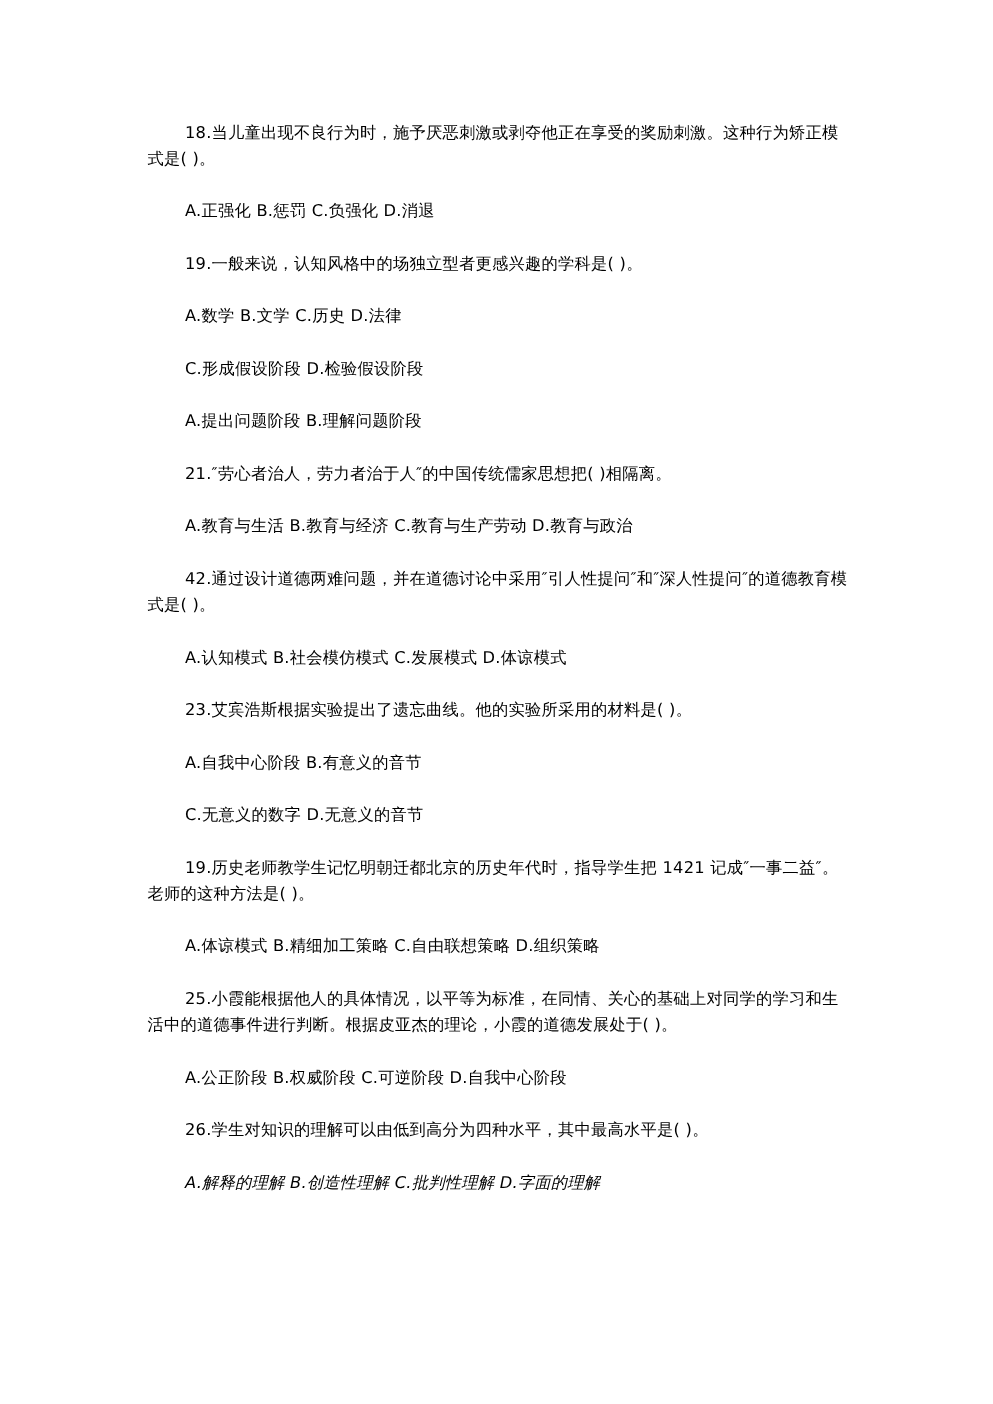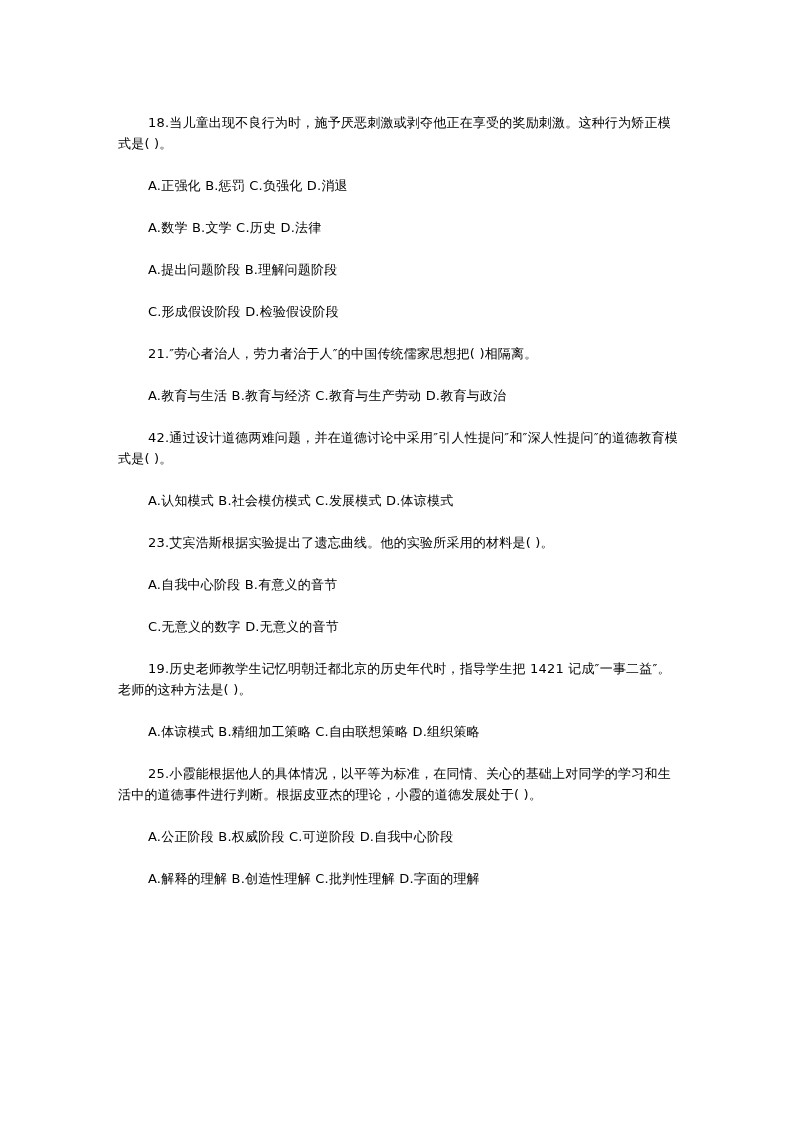--- a/index.html
+++ b/index.html
@@ -1,36 +1,38 @@
 <!DOCTYPE html>
 <html><head>
 <meta charset="utf-8">
 <style>
   html, body { margin: 0; padding: 0; background: #ffffff; }
   body { width: 794px; height: 1123px; position: relative; overflow: hidden;
          font-family: "DejaVu Sans", sans-serif; color: #000; }
-  .page { position: absolute; left: 118px; top: 112px; width: 565px; }
+  .page { position: absolute; left: 118px; top: 96px; width: 565px; }
   .p { font-size: 13px; line-height: 21px; text-indent: 30px; margin: 0 0 21px 0;
        letter-spacing: 0.2px; }
-  .p:last-child { margin-bottom: 16px; }
+  .p:last-child { margin-bottom: 16px; font-style: italic; }
 </style>
 </head>
 <body>
 
 <div class="page">
   <p class="p">18.当儿童出现不良行为时，施予厌恶刺激或剥夺他正在享受的奖励刺激。这种行为矫正模式是(    )。</p>
   <p class="p">A.正强化 B.惩罚 C.负强化 D.消退</p>
+  <p class="p">19.一般来说，认知风格中的场独立型者更感兴趣的学科是(    )。</p>
   <p class="p">A.数学 B.文学 C.历史 D.法律</p>
+  <p class="p">C.形成假设阶段 D.检验假设阶段</p>
   <p class="p">A.提出问题阶段 B.理解问题阶段</p>
-  <p class="p">C.形成假设阶段 D.检验假设阶段</p>
   <p class="p">21.″劳心者治人，劳力者治于人″的中国传统儒家思想把(    )相隔离。</p>
   <p class="p">A.教育与生活 B.教育与经济 C.教育与生产劳动 D.教育与政治</p>
   <p class="p">42.通过设计道德两难问题，并在道德讨论中采用″引人性提问″和″深人性提问″的道德教育模式是(    )。</p>
   <p class="p">A.认知模式 B.社会模仿模式 C.发展模式 D.体谅模式</p>
   <p class="p">23.艾宾浩斯根据实验提出了遗忘曲线。他的实验所采用的材料是(    )。</p>
   <p class="p">A.自我中心阶段 B.有意义的音节</p>
   <p class="p">C.无意义的数字 D.无意义的音节</p>
   <p class="p">19.历史老师教学生记忆明朝迁都北京的历史年代时，指导学生把 1421 记成″一事二益″。老师的这种方法是(    )。</p>
   <p class="p">A.体谅模式 B.精细加工策略 C.自由联想策略 D.组织策略</p>
   <p class="p">25.小霞能根据他人的具体情况，以平等为标准，在同情、关心的基础上对同学的学习和生活中的道德事件进行判断。根据皮亚杰的理论，小霞的道德发展处于(    )。</p>
   <p class="p">A.公正阶段 B.权威阶段 C.可逆阶段 D.自我中心阶段</p>
+  <p class="p">26.学生对知识的理解可以由低到高分为四种水平，其中最高水平是(    )。</p>
   <p class="p">A.解释的理解 B.创造性理解 C.批判性理解 D.字面的理解</p>
 </div>
 
 </body></html>

